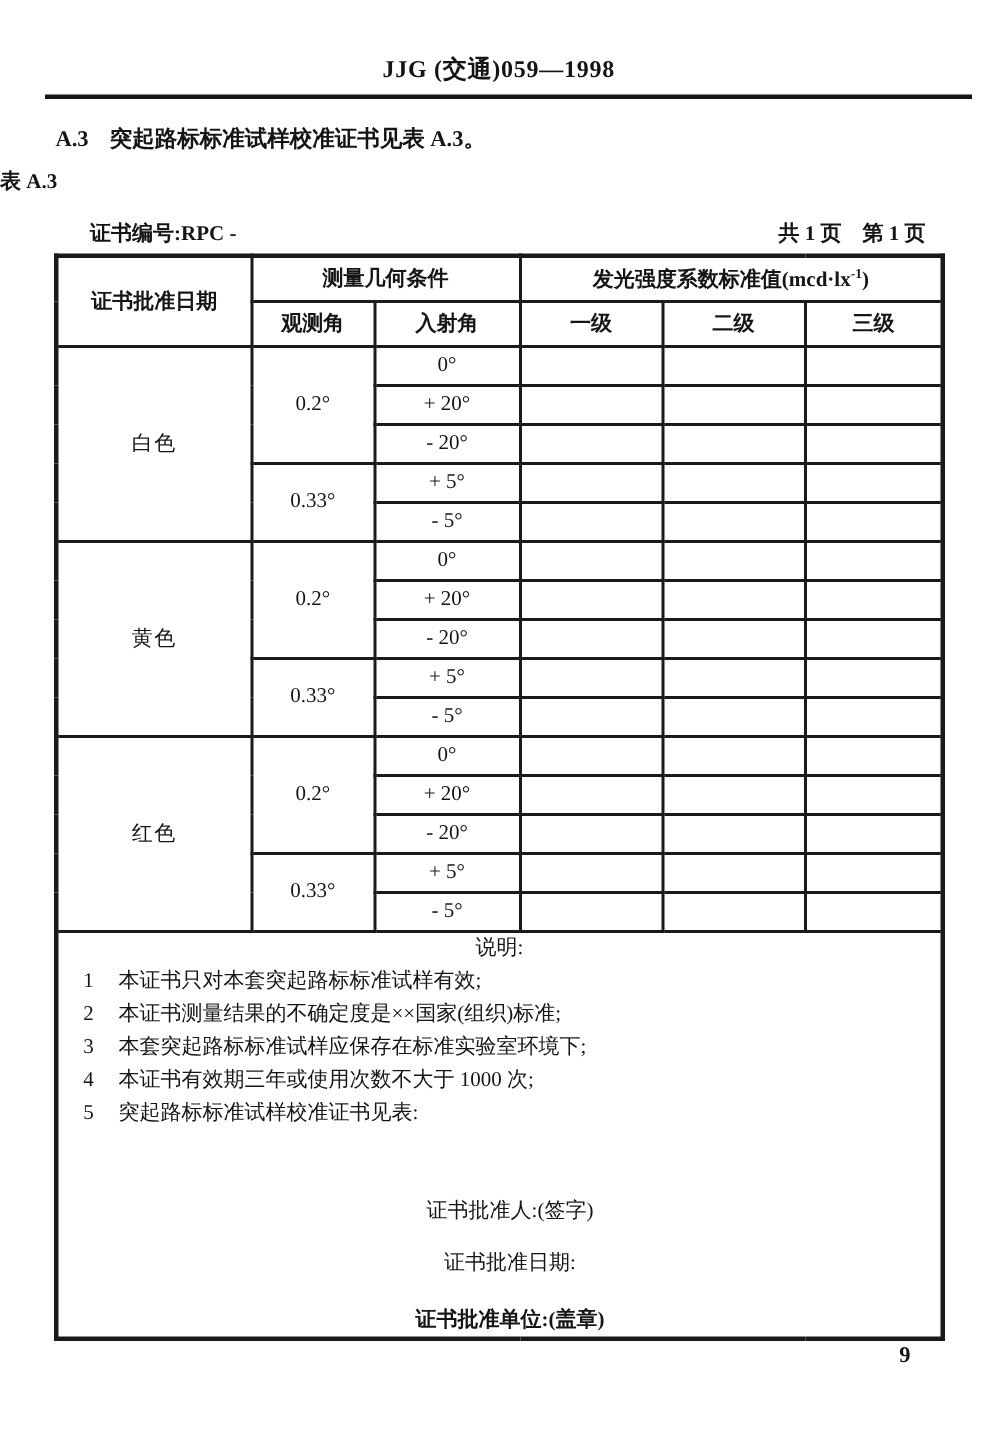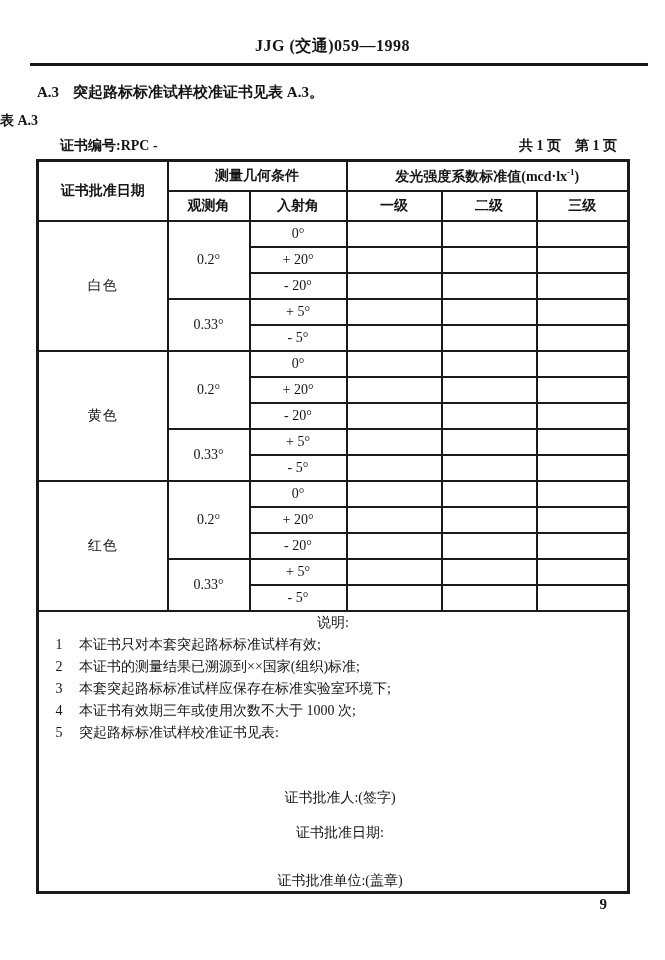--- a/index.html
+++ b/index.html
@@ -29,21 +29,21 @@
     font-size: 15px;
     font-weight: bold;
   }
   .section-heading .sec-text { margin-left: 14px; }
   .table-caption {
     margin-top: 10px;
     font-size: 14px;
     font-weight: bold;
   }
   .cert-row {
-    margin: 7px 48px 4px 60px;
+    margin: 17px 48px 4px 60px;
     display: flex;
     justify-content: space-between;
     font-size: 14px;
     font-weight: bold;
   }
   table.cal-table {
     margin-left: 36px;
     border-collapse: collapse;
     table-layout: fixed;
     width: 593px;
@@ -67,21 +67,21 @@
     font-weight: bold;
     padding: 10px 10px 0 8px;
   }
   .notes-title { line-height: 22px; }
   .note-item { display: flex; line-height: 22px; }
   .note-no { margin-left: 14px; width: 12px; text-align: center; }
   .note-text { margin-left: 14px; }
   .sig-line { margin-left: 14px; line-height: 20px; }
   .sig-approver { margin-top: 44px; }
   .sig-date { margin-top: 15px; }
-  .sig-unit { margin-top: 28px; }
+  .sig-unit { margin-top: 18px; font-weight: bold; }
   .page-number {
     position: absolute;
     top: 896px;
     right: 58px;
     font-size: 15px;
     font-weight: bold;
   }
 </style>
 </head>
 <body>
@@ -229,21 +229,21 @@
 
     <tr>
       <td colspan="6" class="notes-cell">
         <div class="notes-title">说明:</div>
         <div class="note-item">
           <span class="note-no">1</span>
           <span class="note-text">本证书只对本套突起路标标准试样有效;</span>
         </div>
         <div class="note-item">
           <span class="note-no">2</span>
-          <span class="note-text">本证书的测量结果已溯源到××国家(组织)标准;</span>
+          <span class="note-text">本证书测量结果的不确定度是××国家(组织)标准;</span>
         </div>
         <div class="note-item">
           <span class="note-no">3</span>
           <span class="note-text">本套突起路标标准试样应保存在标准实验室环境下;</span>
         </div>
         <div class="note-item">
           <span class="note-no">4</span>
           <span class="note-text">本证书有效期三年或使用次数不大于 1000 次;</span>
         </div>
         <div class="note-item">

